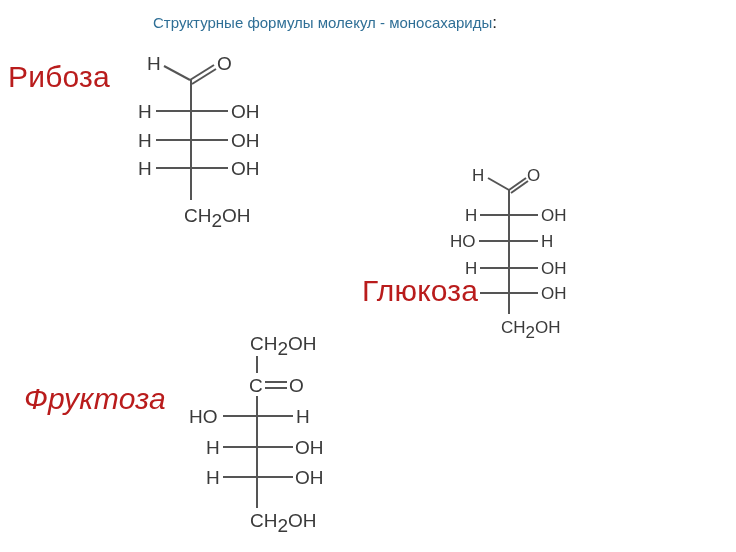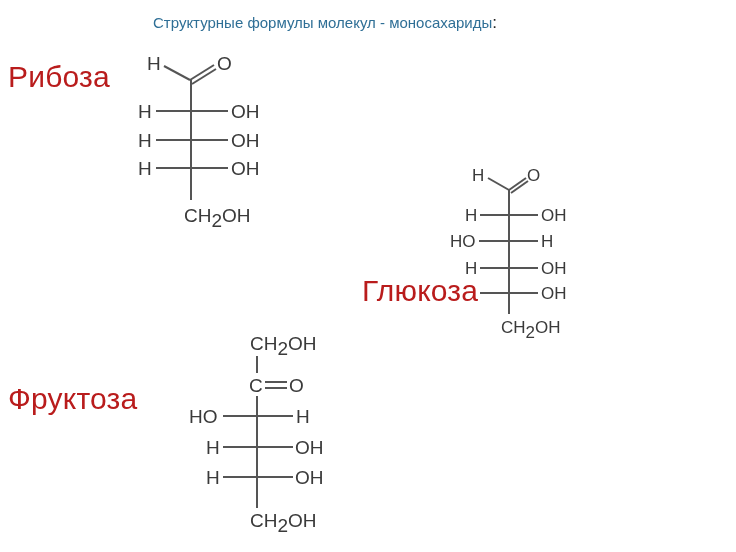--- a/index.html
+++ b/index.html
@@ -13,21 +13,21 @@
 </style>
 </head>
 <body>
 
 <div class="title">
   <span>Структурные формулы молекул - моносахариды</span><span class="colon">:</span>
 </div>
 
 <div class="label" style="left:8px; top:60px;">Рибоза</div>
 <div class="label" style="left:362px; top:274px;">Глюкоза</div>
-<div class="label" style="left:8px; top:382px;">Фруктоза</div>
+<div class="label" style="left:24px; top:382px;font-style:italic;">Фруктоза</div>
 
 <svg class="mol" width="736" height="552">
   <text x="147" y="70">H</text>
   <text x="217" y="70">O</text>
   <line x1="164" y1="66" x2="190" y2="80"></line>
   <line x1="190" y1="80" x2="214" y2="65"></line>
   <line x1="192" y1="84" x2="216" y2="69"></line>
   <line x1="191" y1="80" x2="191" y2="200"></line>
 
   <text x="138" y="118">H</text>

